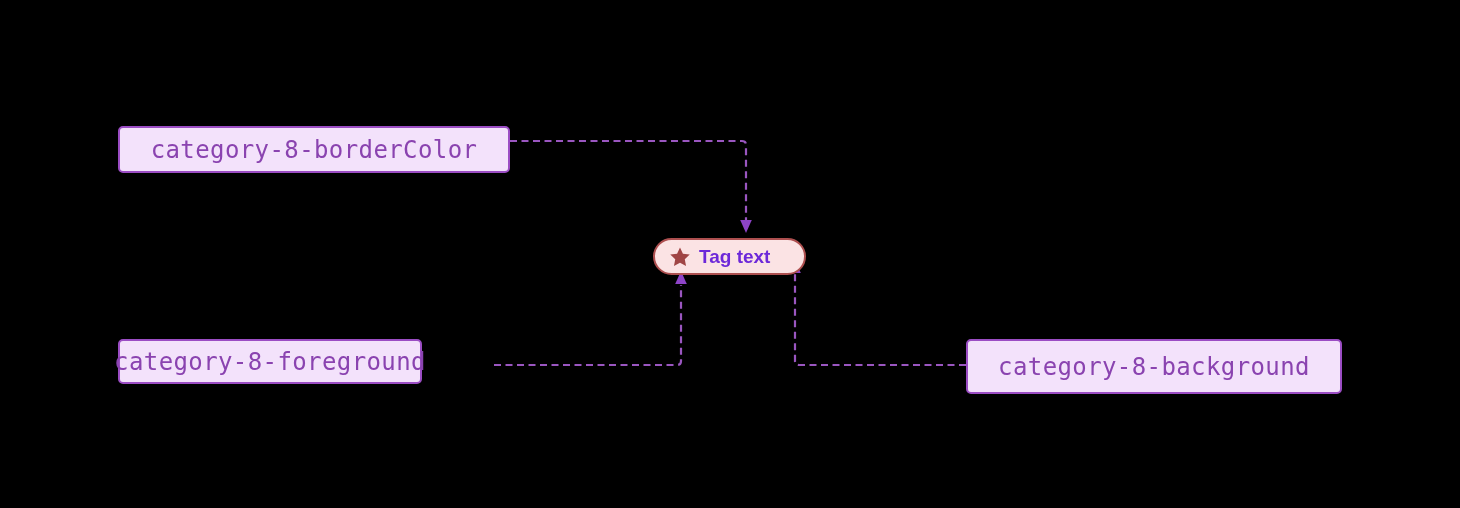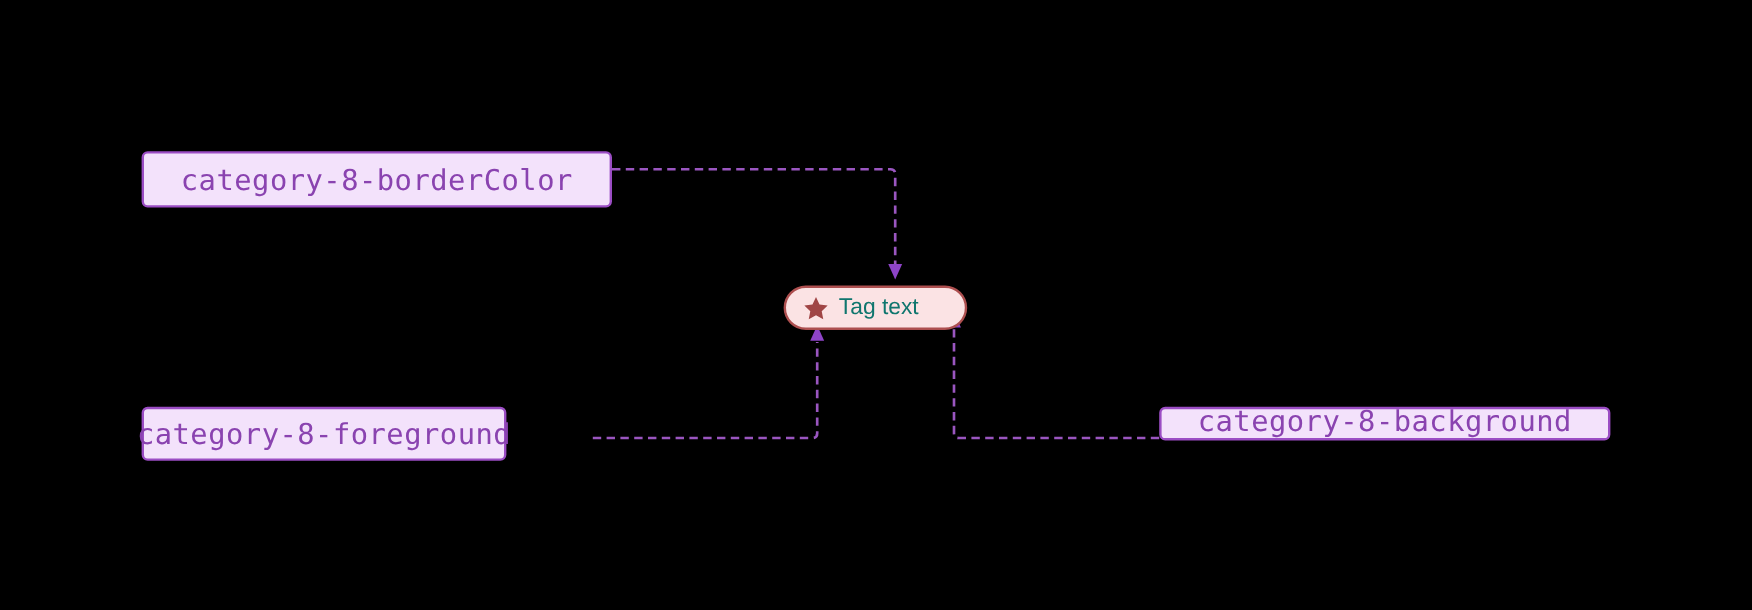--- a/index.html
+++ b/index.html
@@ -40,22 +40,21 @@
   #box-foreground {
     left: 118px;
     top: 339px;
     width: 304px;
     height: 45px;
   }
   #box-background {
     left: 966px;
     top: 339px;
     width: 376px;
-    height: 28px;
-    align-items: flex-end;
+    height: 55px;
   }
   
   #tag-node {
     position: absolute;
     left: 653px;
     top: 238px;
     width: 153px;
     height: 37px;
     box-sizing: border-box;
     background: #fbe3e4;
@@ -69,22 +68,23 @@
   }
   #tag-star {
     width: 22px;
     height: 22px;
     flex: 0 0 auto;
     display: block;
   }
   #tag-label {
     font-family: "Liberation Sans", sans-serif;
     font-size: 19px;
-    color: #0f766e;
+    color: #6d28d9;
     line-height: 1;
+    font-weight: bold;
   }
   
   #edges {
     position: absolute;
     left: 0;
     top: 0;
     width: 1460px;
     height: 508px;
     pointer-events: none;
   }

